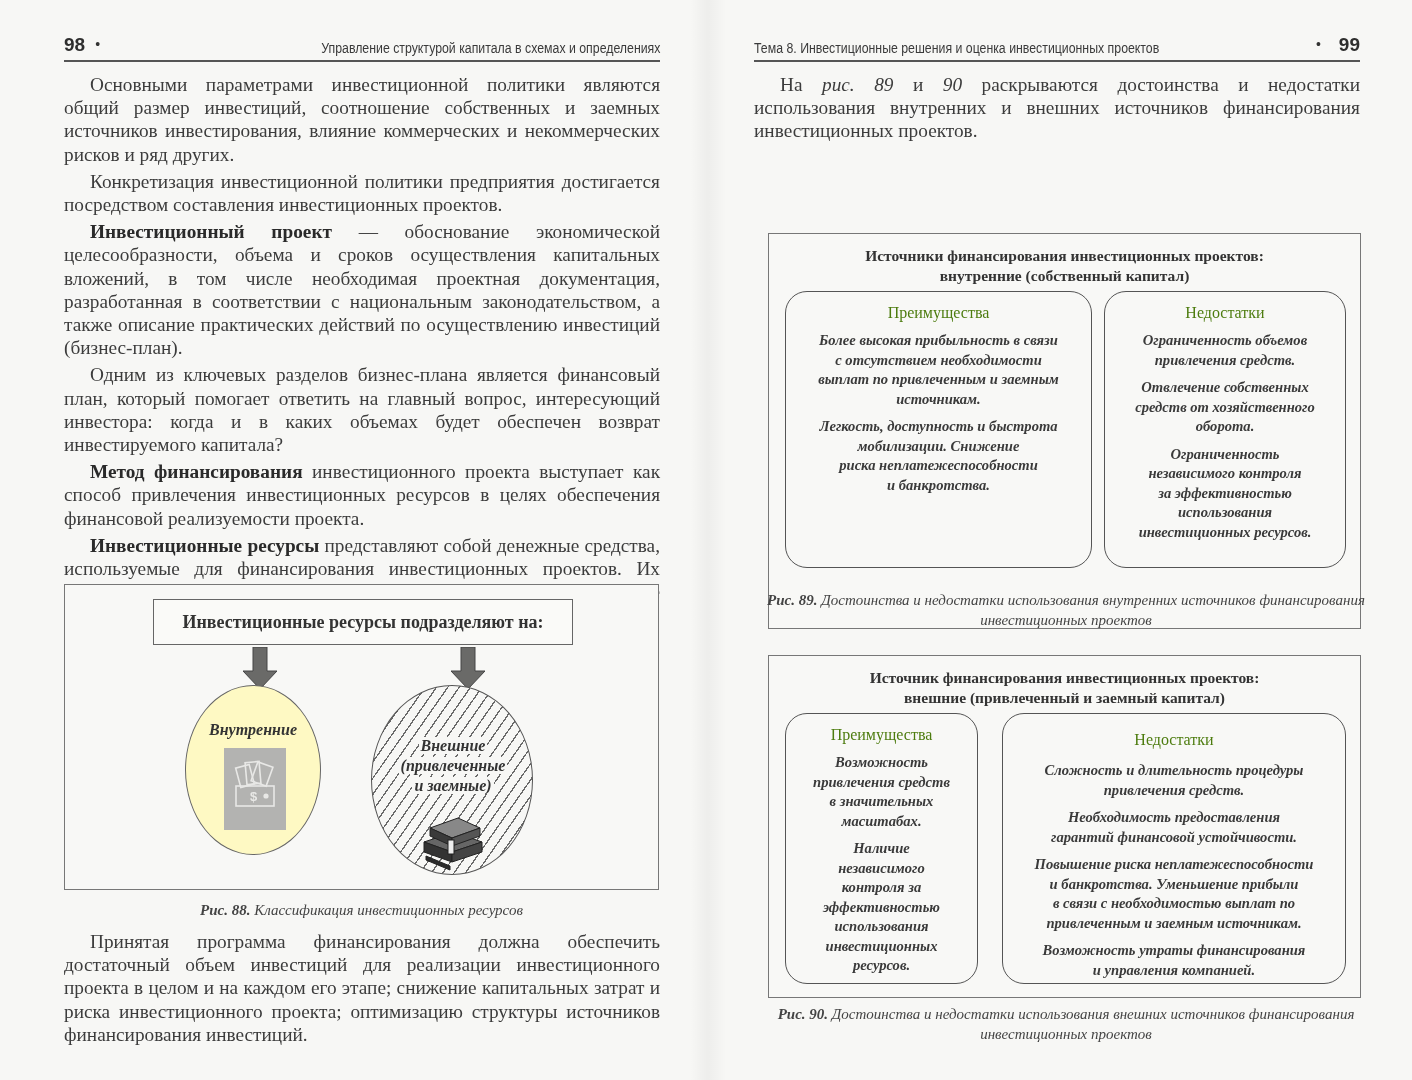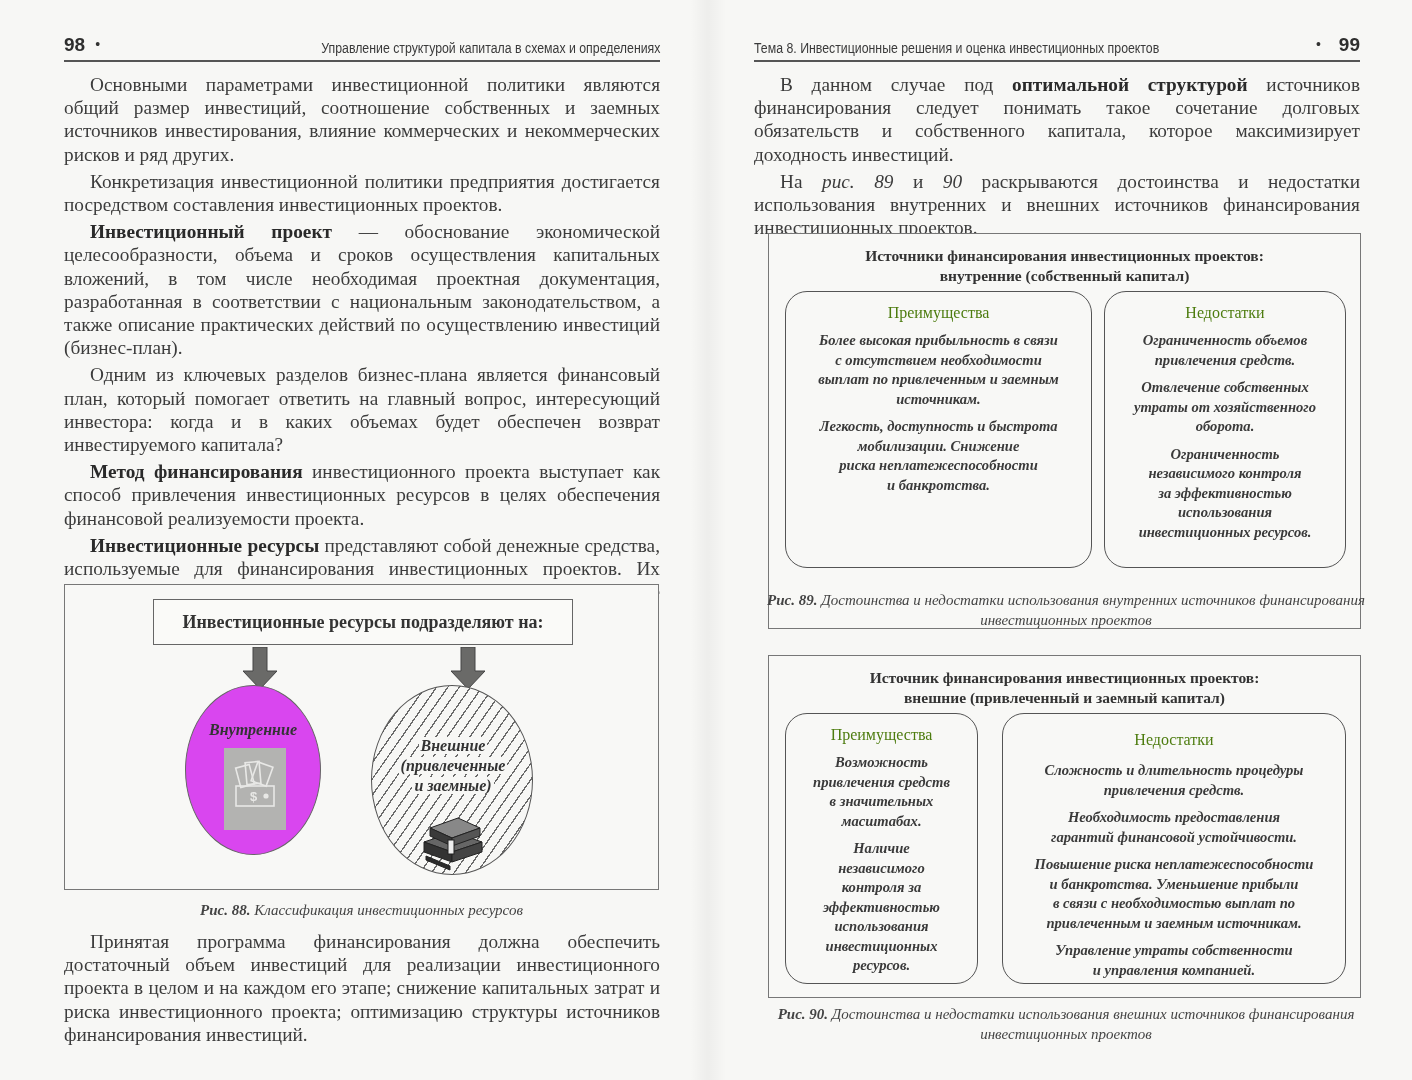--- a/index.html
+++ b/index.html
@@ -33,21 +33,21 @@
   .text-block i { font-style: italic; }
 
   
   .fig88 { position: absolute; left: 64px; top: 584px; width: 595px; height: 306px; border: 1.5px solid #777; background: #f8f8f6; }
   .fig88 .top-box { position: absolute; left: 88px; top: 14px; width: 420px; height: 46px; border: 1.5px solid #666; background: #fafaf8;
     display: flex; align-items: center; justify-content: center; font-size: 18px; font-weight: bold; color: #333; }
   .arrow { position: absolute; width: 34px; height: 42px; }
   .arrow.a1 { left: 178px; top: 62px; }
   .arrow.a2 { left: 386px; top: 62px; }
   .circle { position: absolute; border-radius: 50%; }
-  .circle.internal { left: 120px; top: 100px; width: 136px; height: 170px; background: #d946ef; border: 1.5px solid #666; }
+  .circle.internal { left: 120px; top: 100px; width: 136px; height: 170px; background: #fef9c3; border: 1.5px solid #666; }
   .circle.external { left: 306px; top: 100px; width: 162px; height: 190px; border: 1.5px solid #555;
     background: repeating-linear-gradient(-55deg, #f7f7f5 0 8px, #6a6a6a 8px 9.3px); }
   .circle-label { position: absolute; font-style: italic; font-weight: bold; font-size: 16px; color: #333; text-align: center; line-height: 20px; }
   .internal .circle-label { left: 0; width: 100%; top: 34px; }
   .external .circle-label { left: 1px; width: 100%; top: 50px; }
   .external .circle-label span { background: #f7f7f5; padding: 0 2px; }
   .money-box { position: absolute; left: 38px; top: 62px; width: 62px; height: 82px; background: #b3b3b1; }
   .cash-icon { position: absolute; left: 50px; top: 210px; }
 
   .caption { position: absolute; font-style: italic; font-size: 15px; color: #444; text-align: center; line-height: 20px; }
@@ -148,21 +148,20 @@
 
 <div class="page right">
   <div class="running-head">
     <span class="head-title">Тема 8. Инвестиционные решения и оценка инвестиционных проектов</span>
     <span class="head-spacer"></span>
     <span class="bullet" style="margin-right:18px;">•</span>
     <span class="page-num">99</span>
   </div>
 
   <div class="text-block b1">
-    <p><span>В данном случае под </span><b>оптимальной структурой</b><span> источников финансирования следует понимать такое сочетание долговых обязательств и собственного капитала, которое максимизирует доходность инвестиций.</span></p>
     <p><span>На </span><i>рис. 89</i><span> и </span><i>90</i><span> раскрываются достоинства и недостатки использования внутренних и внешних источников финансирования инвестиционных проектов.</span></p>
   </div>
 </div>
 
 <div class="frame frame89">
   <div class="frame-title">
     <span>Источники финансирования инвестиционных проектов:</span><br>
     <span>внутренние (собственный капитал)</span>
   </div>
   <div class="rbox f89-adv">
@@ -174,21 +173,21 @@
     <div class="item">Легкость, доступность и быстрота
 мобилизации. Снижение
 риска неплатежеспособности
 и банкротства.</div>
   </div>
   <div class="rbox f89-dis">
     <div class="rbox-title">Недостатки</div>
     <div class="item">Ограниченность объемов
 привлечения средств.</div>
     <div class="item">Отвлечение собственных
-утраты от хозяйственного
+средств от хозяйственного
 оборота.</div>
     <div class="item">Ограниченность
 независимого контроля
 за эффективностью
 использования
 инвестиционных ресурсов.</div>
   </div>
 </div>
 <div class="caption cap89">
   <b>Рис. 89.</b><span> Достоинства и недостатки использования внутренних источников финансирования инвестиционных проектов</span>
@@ -216,21 +215,21 @@
   <div class="rbox f90-dis">
     <div class="rbox-title">Недостатки</div>
     <div class="item">Сложность и длительность процедуры
 привлечения средств.</div>
     <div class="item">Необходимость предоставления
 гарантий финансовой устойчивости.</div>
     <div class="item">Повышение риска неплатежеспособности
 и банкротства. Уменьшение прибыли
 в связи с необходимостью выплат по
 привлеченным и заемным источникам.</div>
-    <div class="item">Управление утраты собственности
+    <div class="item">Возможность утраты финансирования
 и управления компанией.</div>
   </div>
 </div>
 <div class="caption cap90">
   <b>Рис. 90.</b><span> Достоинства и недостатки использования внешних источников финансирования инвестиционных проектов</span>
 </div>
 
 <div class="gutter"></div>
 
 </body></html>

